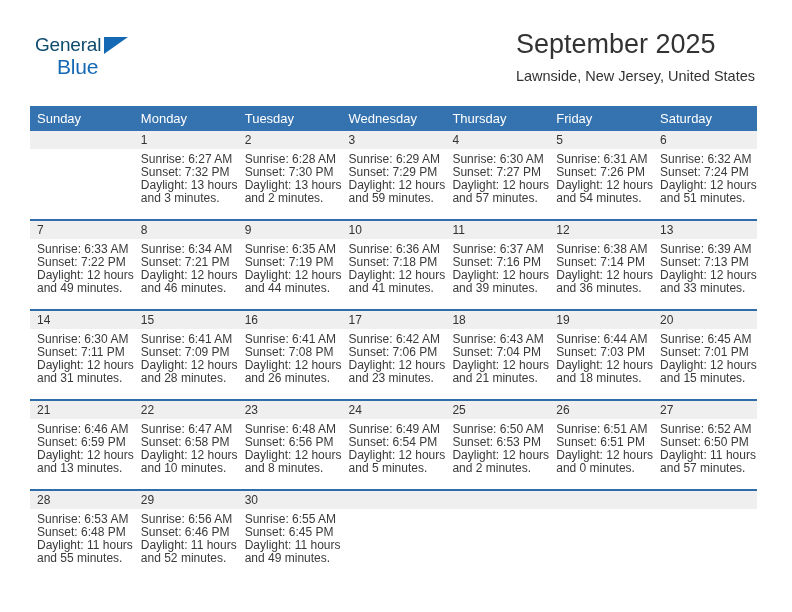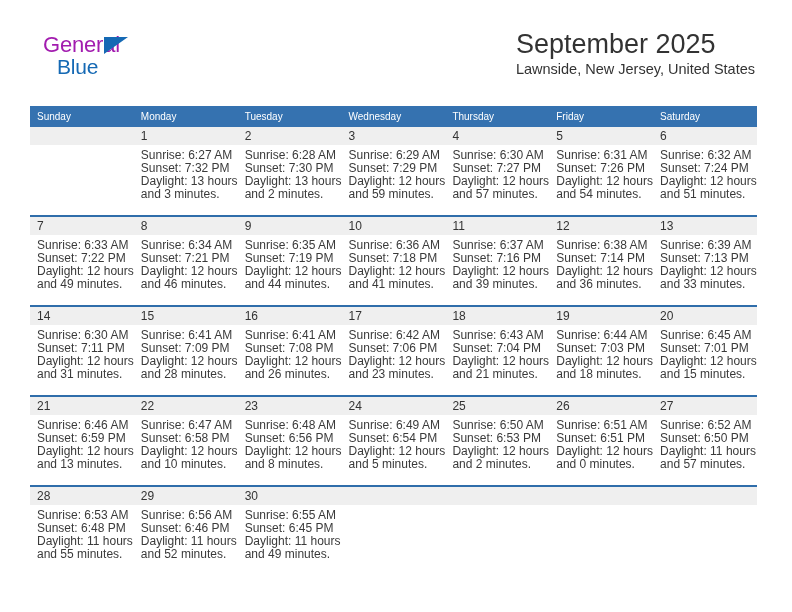--- a/index.html
+++ b/index.html
@@ -28,24 +28,24 @@
   }
   .logo {
     position: absolute;
     left: 35px;
     top: 33px;
     width: 180px;
     height: 50px;
   }
   .logo-general {
     position: absolute;
-    left: 8px;
+    left: 0;
     top: 0;
-    font-size: 22px;
-    color: #a21caf;
+    font-size: 19px;
+    color: #0c4a6e;
     letter-spacing: -0.2px;
     line-height: 24px;
   }
   .logo-triangle {
     position: absolute;
     left: 69px;
     top: 4px;
     width: 0;
     height: 0;
     border-left: 24px solid #1569b4;
@@ -67,40 +67,41 @@
     text-align: left;
   }
   .cal-title {
     font-size: 27px;
     color: #333333;
     font-weight: normal;
     line-height: 32px;
     white-space: nowrap;
   }
   .cal-subtitle {
+    margin-top: 7px;
     font-size: 14.5px;
     color: #333333;
     font-weight: normal;
     line-height: 18px;
     white-space: nowrap;
   }
 
   
   .calendar {
     position: absolute;
     left: 30px;
     top: 106px;
     width: 727px;
     border-collapse: collapse;
     table-layout: fixed;
   }
   .calendar th {
     background: #3572b0;
     color: #ffffff;
-    font-size: 10px;
+    font-size: 13px;
     font-weight: normal;
     text-align: left;
     padding: 5px 0 5px 7px;
     height: 19px;
     border: none;
   }
   .calendar td {
     vertical-align: top;
     padding: 0;
     border: none;

